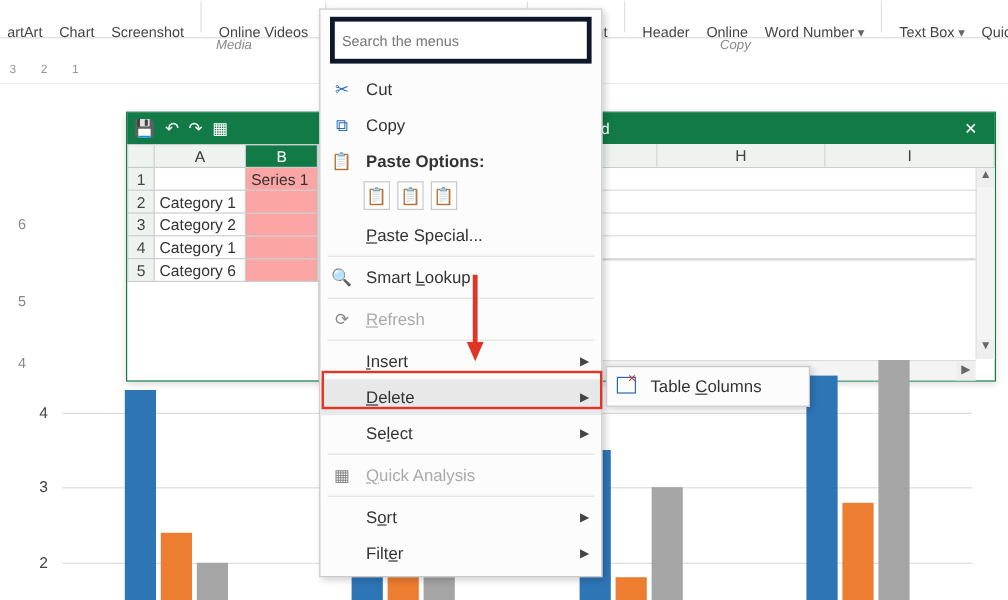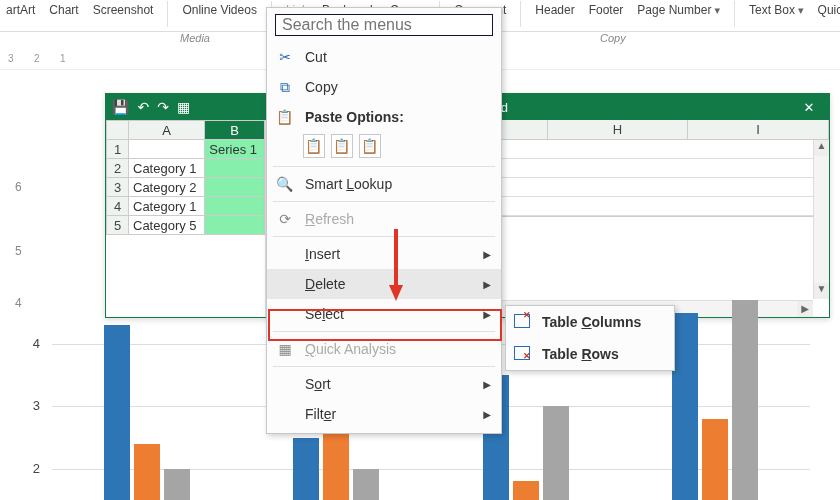--- a/index.html
+++ b/index.html
@@ -1,20 +1,20 @@
 <!DOCTYPE html>
 <html><head>
 <meta charset="utf-8">
 <style>
 * { box-sizing: border-box; margin: 0; padding: 0; font-family: "Segoe UI", Arial, sans-serif; }
 body { width: 840px; height: 500px; background: #fff; overflow: hidden; position: relative; font-size: 13px; color: #333; }
 
 
 .ribbon { height: 32px; background: #fff; border-bottom: 1px solid #ddd; display: flex; align-items: flex-start; padding: 1px 6px 0; gap: 14px; }
-.rib-item { text-align: center; font-size: 12px; color: #444; line-height: 14px; padding-top: 2px; flex: 0 0 auto; }
+.rib-item { text-align: center; font-size: 12px; color: #444; line-height: 14px; padding-top: 19px; flex: 0 0 auto; }
 .rib-item .sub { font-size: 11px; color: #666; }
 .rib-sep { width: 1px; height: 26px; background: #e0e0e0; flex: 0 0 auto; }
 .group-labels { height: 18px; display: flex; font-size: 11px; color: #888; }
 .group-labels span { text-align: left; font-style: italic; }
 
 
 .ruler { height: 20px; background: #fff; border-bottom: 1px solid #eee; display: flex; align-items: center; font-size: 10px; color: #999; position: relative; overflow: hidden; }
 .ruler .tick { position: absolute; top: 3px; }
 
 
@@ -23,21 +23,21 @@
 .titlebar .qat { display: flex; gap: 8px; align-items: center; }
 .titlebar .qat span { font-size: 14px; }
 .titlebar .title { flex: 1; text-align: center; }
 .titlebar .close { width: 28px; height: 26px; display: flex; align-items: center; justify-content: center; cursor: pointer; }
 .dialog-body { display: flex; height: calc(100% - 26px); }
 .grid-wrap { width: 160px; border-right: 1px solid #ddd; position: relative; }
 .sheet { border-collapse: collapse; width: 100%; font-size: 13px; }
 .sheet th, .sheet td { border: 1px solid #ccc; height: 19px; padding: 0 4px; font-weight: normal; }
 .sheet .rowh { width: 22px; background: #eef3f0; text-align: center; color: #444; }
 .sheet thead th { background: #eef3f0; text-align: center; }
-.sheet td.colB { background: #86efac; }
+.sheet td.colB { background: #fca5a5; }
 .sheet thead th.colB-sel { background: #127a47; color: #fff; }
 .rest-cols { flex: 1; position: relative; }
 .cols-head { display: flex; height: 20px; border-bottom: 1px solid #ccc; }
 .cols-head div { flex: 1; border-right: 1px solid #ccc; text-align: center; background: #eef3f0; line-height: 19px; color: #444; }
 .cell-rows { border-bottom: 1px solid #ccc; }
 .cell-rows .row { height: 19px; border-bottom: 1px solid #ddd; }
 .scrollbar-v { position: absolute; right: 0; top: 20px; bottom: 18px; width: 16px; background: #f4f4f4; border-left: 1px solid #ddd; }
 .scrollbar-v .btn { height: 16px; font-size: 10px; text-align: center; color: #666; background: #eee; }
 .scrollbar-h { position: absolute; left: 0; right: 16px; bottom: 0; height: 17px; background: #f4f4f4; border-top: 1px solid #ddd; display: flex; }
 .scrollbar-h .btn { width: 16px; font-size: 10px; text-align: center; color: #666; background: #eee; line-height: 16px; }
@@ -53,35 +53,35 @@
 .bars { position: absolute; left: 0; right: 0; bottom: 0; top: 0; display: flex; }
 .bar-group { flex: 1; display: flex; align-items: flex-end; justify-content: center; gap: 4px; padding: 0 8px; }
 .bar { width: 26px; }
 .bar.s0 { background: #2e75b6; }
 .bar.s1 { background: #ed7d31; }
 .bar.s2 { background: #a5a5a5; }
 
 
 .ctx { position: absolute; left: 266px; top: 7px; width: 236px; background: #fcfcfc; border: 1px solid #c8c8c8; box-shadow: 2px 2px 6px rgba(0,0,0,.2); padding-bottom: 4px; z-index: 50; }
 .ctx .search { margin: 6px 8px; }
-.ctx .search input { width: 100%; height: 22px; border: 1px solid #0f172a; padding: 0 6px; font-size: 16px; }
+.ctx .search input { width: 100%; height: 39px; border: 4px solid #0f172a; padding: 0 6px; font-size: 12px; }
 .ctx-item { display: flex; align-items: center; height: 30px; padding: 0 10px 0 8px; font-size: 14px; color: #333; gap: 10px; position: relative; }
 .ctx-item.disabled { color: #aaa; }
 .ctx-item .ico { width: 20px; text-align: center; color: #2a6cb3; font-size: 14px; }
 .ctx-item .ico.gray { color: #888; }
 .ctx-item .lbl u { text-decoration: underline; }
 .ctx-item .chev { position: absolute; right: 10px; font-size: 10px; color: #444; }
 .ctx-item.hover { background: #e8e8e8; }
 .ctx .paste-opts { display: flex; gap: 6px; padding: 2px 0 6px 36px; }
 .ctx .paste-btn { width: 22px; height: 24px; border: 1px solid #c8c8c8; background: #fff; font-size: 14px; text-align: center; line-height: 22px; }
 .ctx .sep { height: 1px; background: #e0e0e0; margin: 2px 6px; }
 
 
 .submenu { position: absolute; left: 505px; top: 305px; width: 170px; background: #fcfcfc; border: 1px solid #c8c8c8; box-shadow: 2px 2px 6px rgba(0,0,0,.2); z-index: 60; }
-.submenu .ctx-item { height: 32px; font-weight: bold; }
+.submenu .ctx-item { height: 32px; }
 .subico { width: 18px; height: 16px; display: inline-block; position: relative; }
 .subico::before { content: ""; position: absolute; left: 0; top: 0; width: 14px; height: 12px; border: 1px solid #2a6cb3; }
 .subico.col::after { content: "✕"; position: absolute; left: 9px; top: -4px; font-size: 9px; color: #c0392b; }
 .subico.row::after { content: "✕"; position: absolute; left: 9px; top: 5px; font-size: 9px; color: #c0392b; }
 
 
 .anno-arrow { position: absolute; left: 386px; top: 225px; z-index: 70; }
 .anno-arrow svg { display: block; }
 .anno-box { position: absolute; left: 268px; top: 309px; width: 234px; height: 32px; border: 2px solid #e03526; z-index: 70; pointer-events: none; }
 
@@ -97,22 +97,22 @@
   <div class="rib-sep"></div>
   <div class="rib-item"><span>Online Videos</span></div>
   <div class="rib-sep"></div>
   <div class="rib-item" style="color:#aaa">Link</div>
   <div class="rib-item">Bookmark</div>
   <div class="rib-item">Cross-</div>
   <div class="rib-sep"></div>
   <div class="rib-item">Comment</div>
   <div class="rib-sep"></div>
   <div class="rib-item">Header</div>
-  <div class="rib-item">Footer</div>
-  <div class="rib-item"><span>Page Number</span><span class="sub"> ▾</span></div>
+  <div class="rib-item">Online</div>
+  <div class="rib-item"><span>Word Number</span><span class="sub"> ▾</span></div>
   <div class="rib-sep"></div>
   <div class="rib-item"><span>Text Box</span><span class="sub"> ▾</span></div>
   <div class="rib-item"><span>Quick Parts</span></div>
 
 </div>
 <div class="group-labels">
   <span style="width:180px"></span>
   <span style="width:60px">Media</span>
   <span style="width:300px"></span>
   <span style="width:60px"></span>
@@ -166,21 +166,21 @@
               <td>Category 2</td>
               <td class="colB"></td>
             </tr>
             <tr>
               <th class="rowh">4</th>
               <td>Category 1</td>
               <td class="colB"></td>
             </tr>
             <tr>
               <th class="rowh">5</th>
-              <td>Category 5</td>
+              <td>Category 6</td>
               <td class="colB"></td>
             </tr>
           </tbody>
       </table>
     </div>
     <div class="rest-cols">
       <div class="cols-head" id="cols-right">
           <div>F</div>
           <div>G</div>
           <div>H</div>
@@ -259,20 +259,24 @@
     </div>
   <div class="ctx-item">
       <span class="ico">📋</span>
       <span class="lbl" style="font-weight:bold">Paste Options:</span>
     </div>
   <div class="paste-opts">
     <div class="paste-btn">📋</div>
     <div class="paste-btn">📋</div>
     <div class="paste-btn">📋</div>
   </div>
+  <div class="ctx-item">
+      <span class="ico"></span>
+      <span class="lbl"><u>P</u>aste Special...</span>
+    </div>
   <div class="sep"></div>
   <div class="ctx-item">
       <span class="ico">🔍</span>
       <span class="lbl">Smart <u>L</u>ookup</span>
     </div>
   <div class="sep"></div>
   <div class="ctx-item disabled">
       <span class="ico gray">⟳</span>
       <span class="lbl"><u>R</u>efresh</span>
     </div>
@@ -307,24 +311,20 @@
       <span class="ico"></span>
       <span class="lbl">Filt<u>e</u>r</span>
       <span class="chev">▶</span>
     </div>
 </div>
 
 <div class="submenu">
   <div class="ctx-item">
       <span class="subico col"></span>
       <span class="lbl">Table <u>C</u>olumns</span>
-    </div>
-  <div class="ctx-item">
-      <span class="subico row"></span>
-      <span class="lbl">Table <u>R</u>ows</span>
     </div>
 </div>
 
 <div class="anno-arrow">
   <svg width="20" height="78">
       <line x1="10" y1="4" x2="10" y2="62" stroke="#e03526" stroke-width="4"></line>
       <polygon points="10,76 3,60 17,60" fill="#e03526"></polygon>
     </svg>
 </div>
 <div class="anno-box"></div>

